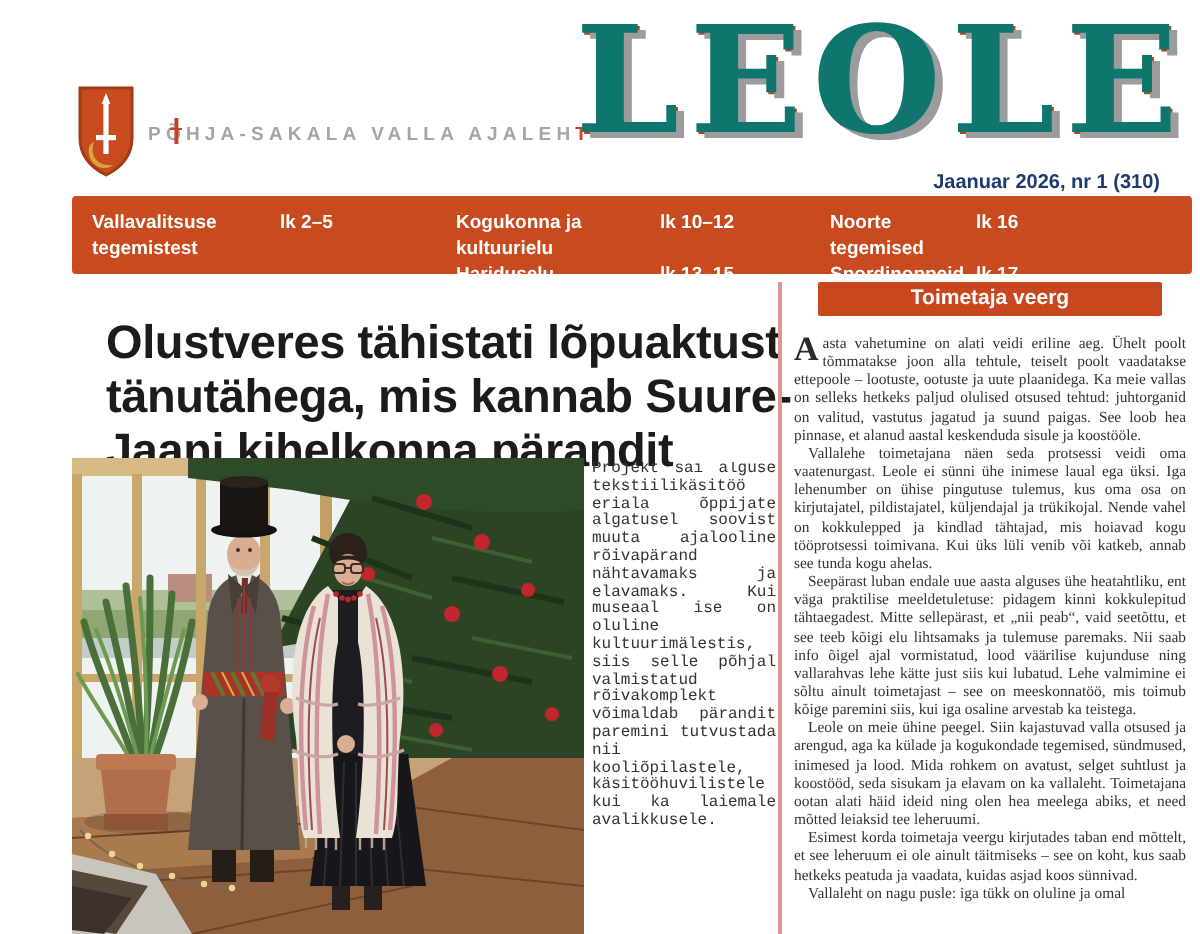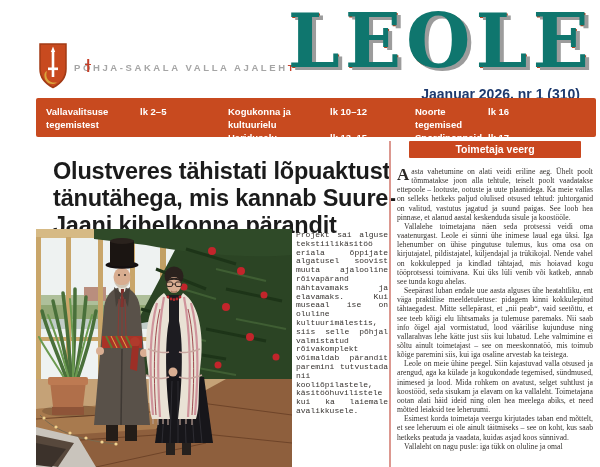--- a/index.html
+++ b/index.html
@@ -12,21 +12,21 @@
            letter-spacing:2.6px;color:#a5a5a5;white-space:nowrap;}
   .tagline .owrap{position:relative;display:inline-block;}
   .tagline .sword{position:absolute;left:50%;top:-3px;width:1.6px;height:13px;
                   background:#c6402a;transform:translateX(-50%);}
   .tagline .swordbar{position:absolute;left:50%;top:1.5px;width:6px;height:1.6px;
                   background:#c6402a;transform:translateX(-50%);}
   .tagline .t-red{color:#c6402a;}
   .logo{position:absolute;right:6px;top:4px;font-family:"DejaVu Serif",serif;
         font-weight:bold;font-size:74px;line-height:1;color:#0f766e;
         letter-spacing:5px;text-shadow:4px 3px 0 #9c9c9c, 1px 1px 0 #b8431f;}
-  .issue{position:absolute;right:20px;top:86px;font-size:14px;font-weight:bold;color:#1e3a6e;}
+  .issue{position:absolute;right:20px;top:86px;font-size:10px;font-weight:bold;color:#1e3a6e;}
 
   
   .band{position:absolute;left:36px;top:98px;width:560px;height:39px;
         background:#c84a1f;border-radius:2px;color:#fff;font-size:9.5px;font-weight:bold;}
   .navgroup{position:absolute;top:7px;}
   .navgroup .navrow{display:flex;line-height:13px;}
   .g1{left:10px;} .g1 .lbl{width:94px;}
   .g2{left:192px;} .g2 .lbl{width:102px;}
   .g3{left:379px;} .g3 .lbl{width:73px;}
 

